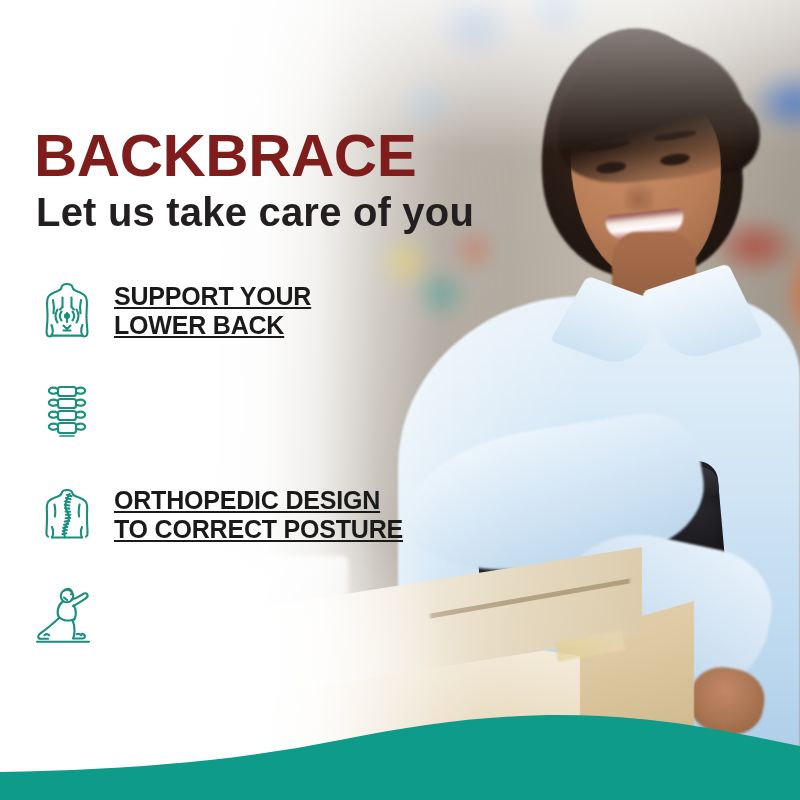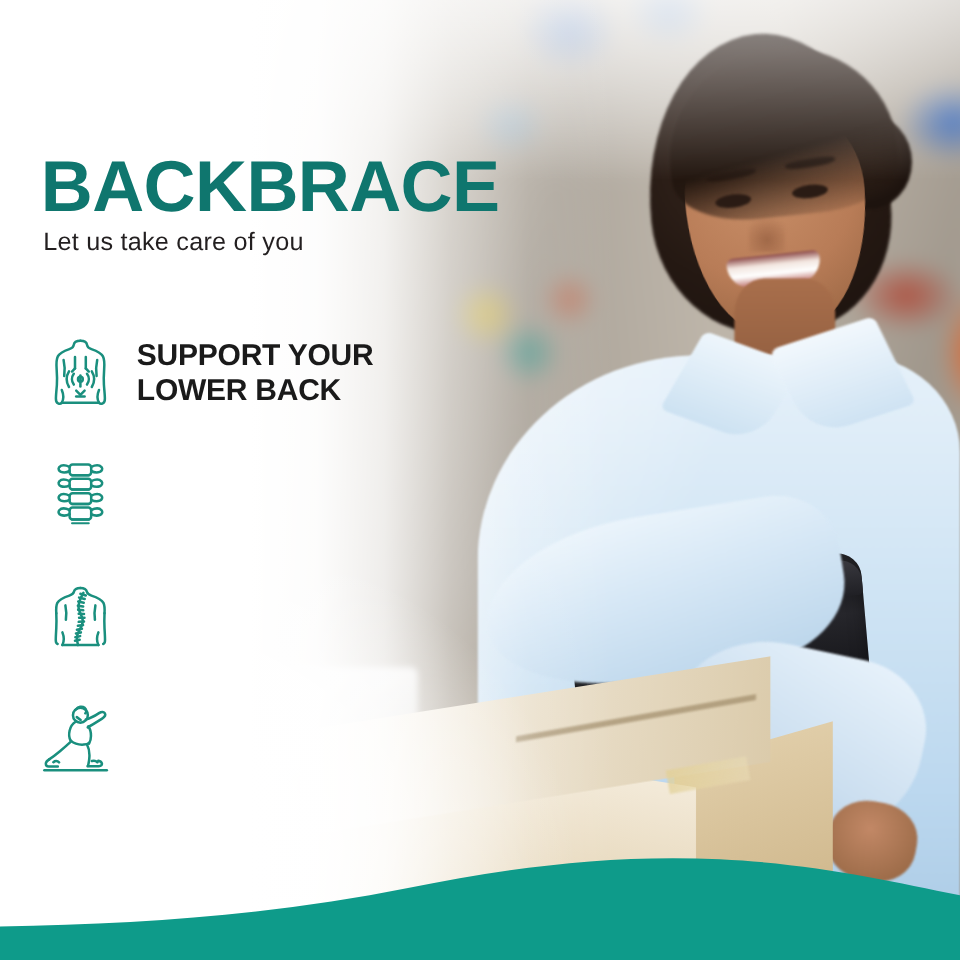--- a/index.html
+++ b/index.html
@@ -225,36 +225,36 @@
   }
 
   
   .wave{position:absolute;left:0;bottom:0;width:800px;height:110px;display:block;}
 
   
   .content{position:absolute;left:0;top:0;width:800px;height:800px;}
   .brand{
     position:absolute;left:34px;top:126px;
     font-size:60px;font-weight:bold;letter-spacing:-.5px;line-height:1;
-    color:#0f766e;
+    color:#7f1d1d;
     font-family:"Liberation Sans","DejaVu Sans",sans-serif;
   }
   .tagline{
     position:absolute;left:36px;top:190px;
-    font-size:21px;font-weight:400;color:#231f20;letter-spacing:.2px;
+    font-size:40px;font-weight:700;color:#231f20;letter-spacing:.2px;
   }
 
   .features{position:absolute;left:30px;top:272px;width:430px;}
   .feature{display:flex;align-items:center;margin-bottom:24px;height:78px;}
   .feat-icon{width:74px;height:74px;flex:0 0 74px;display:flex;align-items:center;justify-content:center;}
   .feat-icon svg{display:block;}
   .feat-text{
     margin-left:10px;
     font-size:25px;font-weight:bold;line-height:1.16;color:#1a1a1a;
-    letter-spacing:-.2px;white-space:pre-line;
+    letter-spacing:-.2px;white-space:pre-line;text-decoration:underline;
   }
 </style>
 </head>
 <body>
 
 <div class="poster">
 
   <div class="photo">
     <div class="warehouse"></div>
 
@@ -377,20 +377,22 @@
             <path d="M18 55.5h30"></path>
             <path d="M18 45c1.4 3.5 1.6 7.2 0 10.5"></path>
             <path d="M48 45c-1.4 3.5-1.6 7.2 0 10.5"></path>
             <path d="M20.5 22.5c.8 4 1 8.2.4 12"></path>
             <path d="M45.5 22.5c-.8 4-1 8.2-.4 12"></path>
 
             <path d="M35.5 12c-2.5 4.5-4.5 8-4 12.5.5 4.5 3.5 7 3.5 11 0 4.5-3.5 7.5-4.5 11.5-.8 3.3-.3 6 .5 8.5"></path>
             <path d="M37.5 14.2l-4.5-1.4M36.6 17.2l-4.7-1.2M35.8 20.3l-4.6-1M35.3 23.5l-4.4-.7M35.4 26.6l-4.3-.4M36 29.7l-4.4-.2M36.4 32.8h-4.5M36 35.9l-4.4.3M35.2 38.9l-4.3.6M34.3 42l-4.2.8M33.4 45l-4.1.9M32.8 48.1l-4 .9M32.4 51.2l-3.9.8"></path>
           </svg>
         </span>
+        <span class="feat-text">ORTHOPEDIC DESIGN
+TO CORRECT POSTURE</span>
       </div>
 
       <div class="feature">
         <span class="feat-icon">
           <svg width="70" height="66" viewBox="0 0 70 66" fill="none" stroke="#1a8f7e" stroke-width="2.1" stroke-linecap="round" stroke-linejoin="round">
 
             <circle cx="35" cy="12" r="6.2"></circle>
             <path d="M31.5 7c1.5-2.2 5-2.8 7-1.2 1.6 1.3 1.8 3.3.6 4.6"></path>
             <path d="M32 13.6l3.2 2.4"></path>
 

